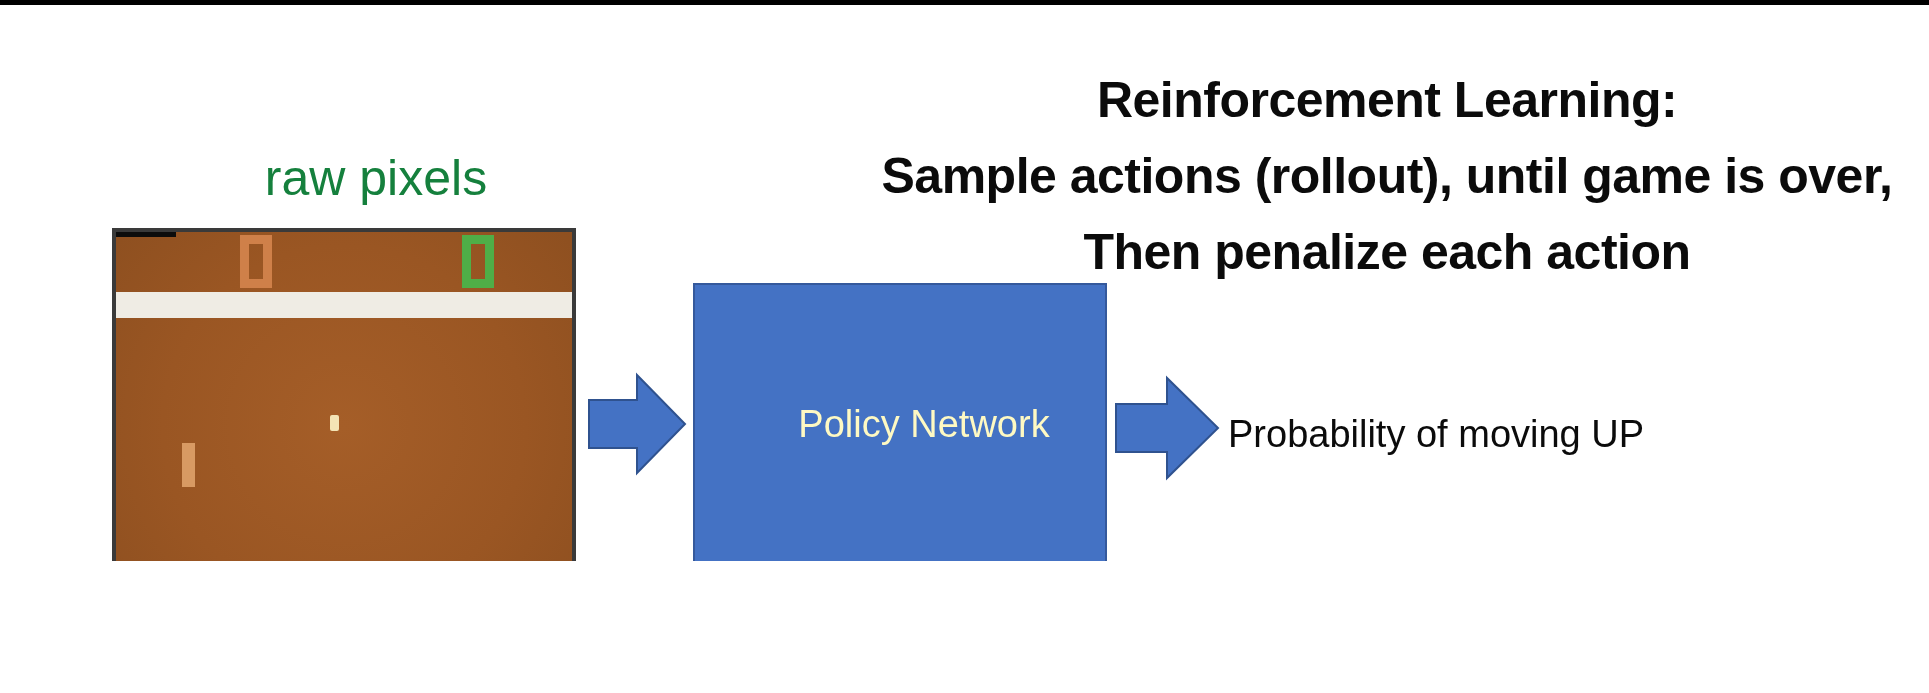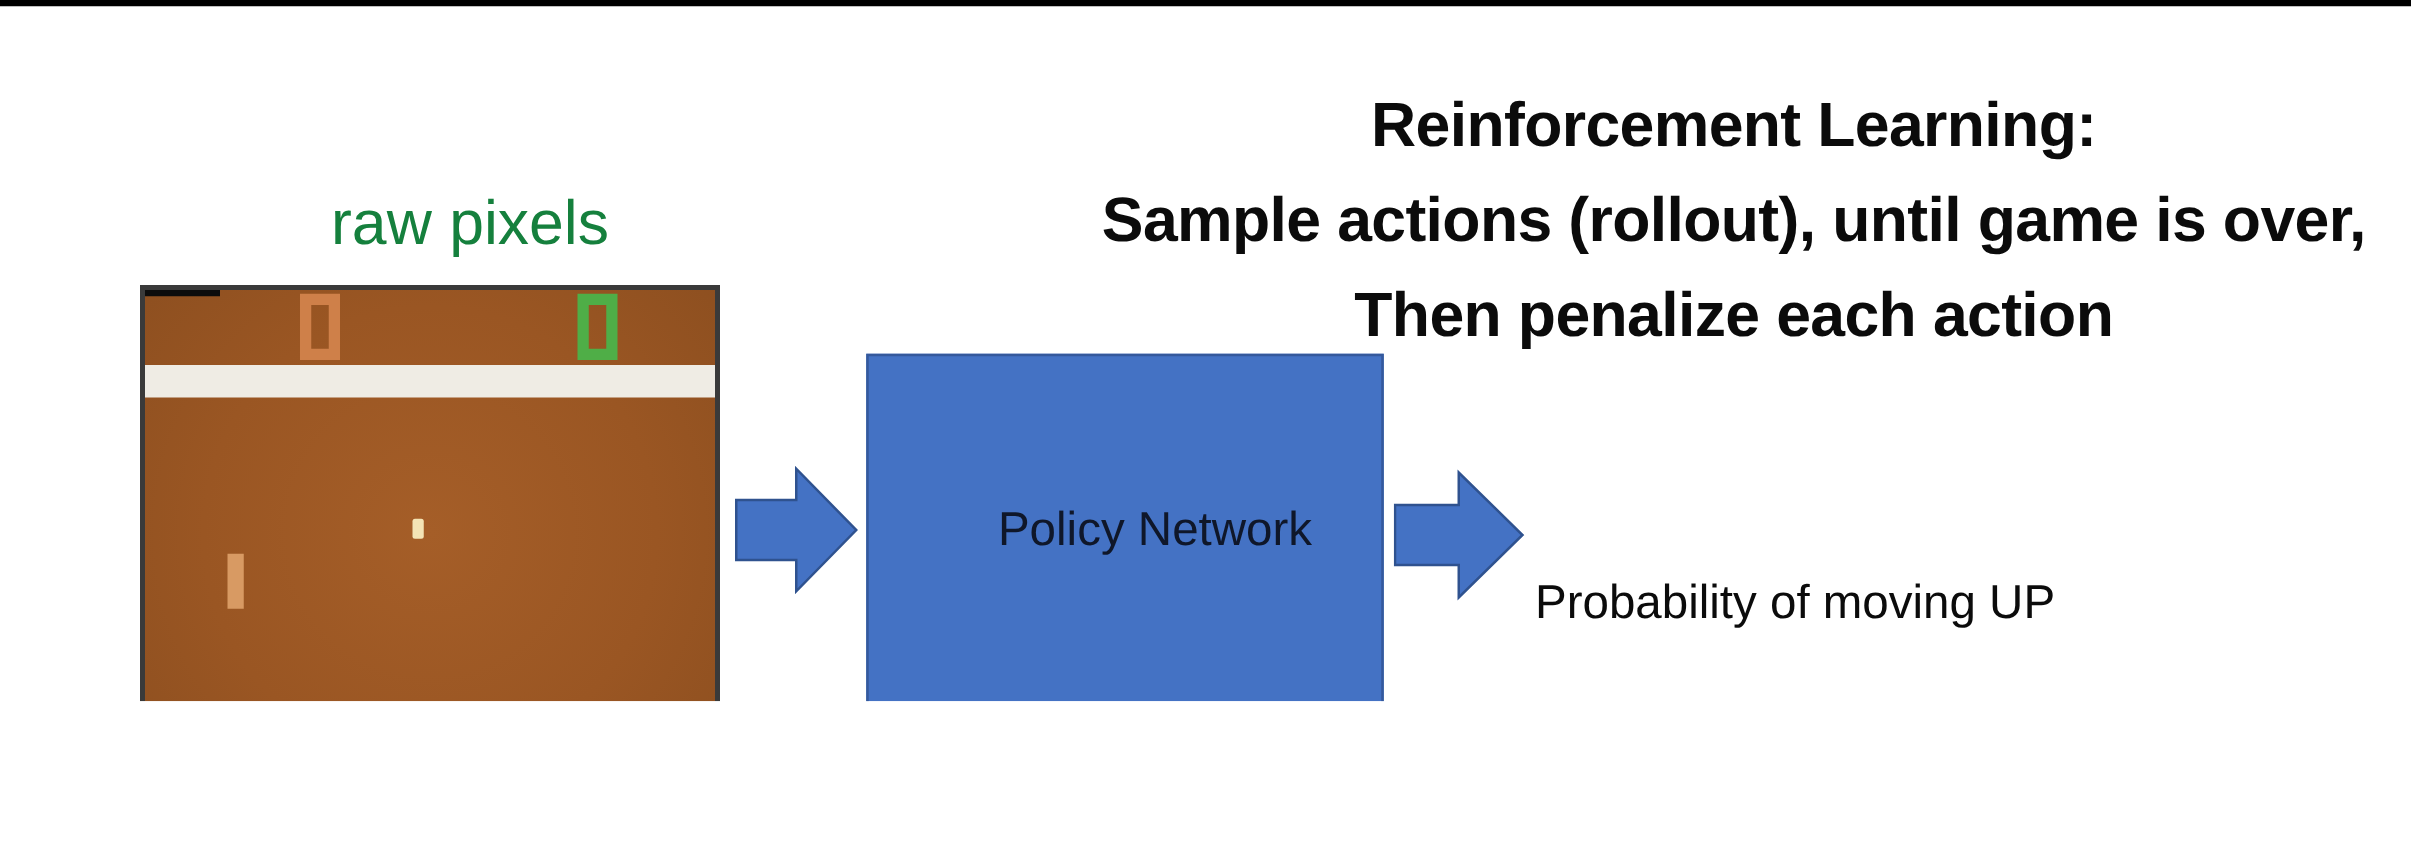--- a/index.html
+++ b/index.html
@@ -54,27 +54,27 @@
   .flow-arrow{position:absolute;}
   #flow-arrow-1{left:588px;top:372px;}
   #flow-arrow-2{left:1115px;top:374px;}
 
   
   #policy-box{
     position:absolute;left:693px;top:283px;width:414px;height:283px;
     box-sizing:border-box;
     background:#4472c4;border:2px solid #35599c;
     display:flex;align-items:center;justify-content:center;
-    color:#0f172a;font-size:38px;padding-left:48px;
+    color:#fef9c3;font-size:38px;padding-left:48px;
   }
 
   
   #probability-label{
     position:absolute;left:1228px;top:414px;
-    color:#0b0b0b;font-size:38px;line-height:40px;white-space:nowrap;margin-top:48px;
+    color:#0b0b0b;font-size:38px;line-height:40px;white-space:nowrap;
   }
 </style>
 </head>
 <body>
 
 <div id="slide">
 
   <div id="top-bar" class="bar"></div>
   <div id="bottom-bar" class="bar"></div>
 

